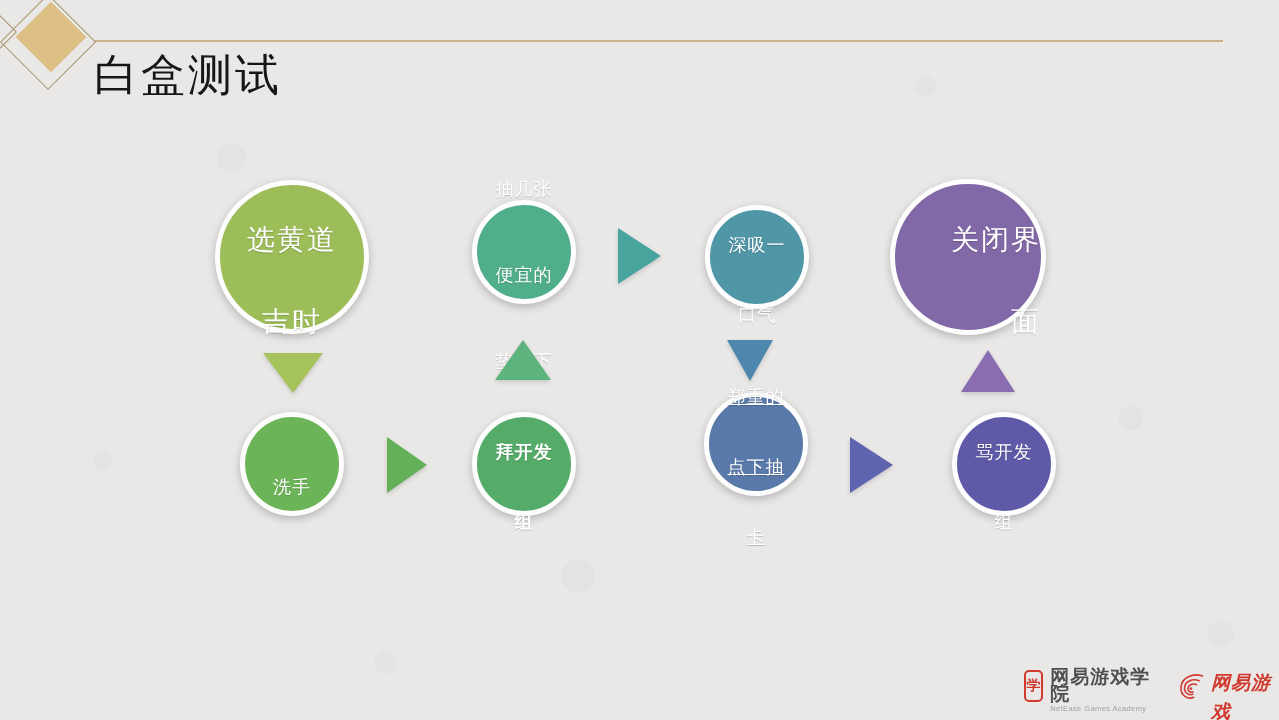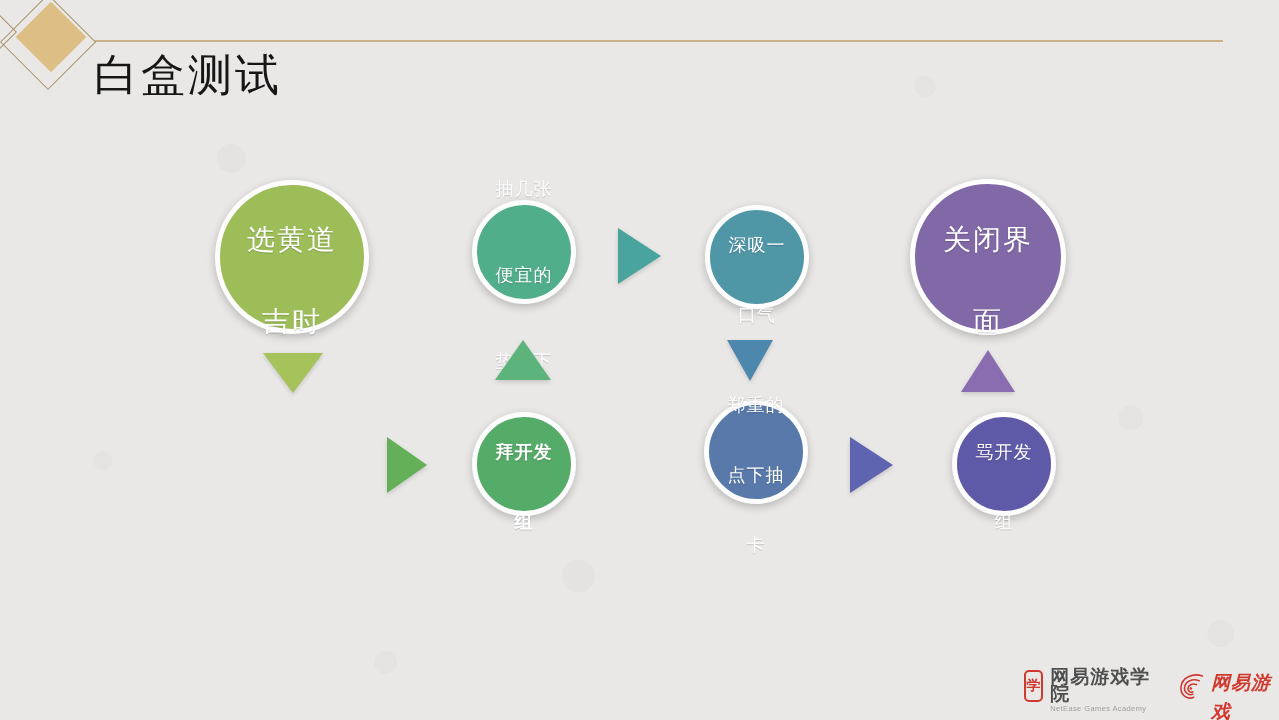--- a/index.html
+++ b/index.html
@@ -75,32 +75,35 @@
     <div class="line">抽几张</div>
     <div class="line">便宜的</div>
     <div class="line">垫一下</div>
   </div>
 
   <div class="circle small" style="left: 705px; top: 205px; width: 94px; height: 94px; background-color: rgb(79, 150, 167);">
     <div class="line">深吸一</div>
     <div class="line">口气</div>
   </div>
 
-  <div class="circle large" style="left: 910px; top: 179px; width: 146px; height: 146px; background-color: rgb(129, 104, 166);">
+  <div class="circle large" style="left: 890px; top: 179px; width: 146px; height: 146px; background-color: rgb(129, 104, 166); align-items: flex-end;">
     <div class="line">关闭界</div>
     <div class="line">面</div>
   </div>
 
+  <div class="circle small" style="left: 240px; top: 412px; width: 94px; height: 94px; background-color: rgb(108, 180, 88);">
+    <div class="line">洗手</div>
+  </div>
 
   <div class="circle small" style="left: 472px; top: 412px; width: 94px; height: 94px; background-color: rgb(85, 171, 104); font-weight: bold;">
     <div class="line">拜开发</div>
     <div class="line">组</div>
   </div>
 
-  <div class="circle small" style="left: 704px; top: 400px; width: 94px; height: 94px; background-color: rgb(88, 121, 169);">
+  <div class="circle small" style="left: 704px; top: 392px; width: 94px; height: 94px; background-color: rgb(88, 121, 169); text-decoration: underline;">
     <div class="line">郑重的</div>
     <div class="line">点下抽</div>
     <div class="line">卡</div>
   </div>
 
   <div class="circle small" style="left: 952px; top: 412px; width: 94px; height: 94px; background-color: rgb(94, 90, 168);">
     <div class="line">骂开发</div>
     <div class="line">组</div>
   </div>
 

